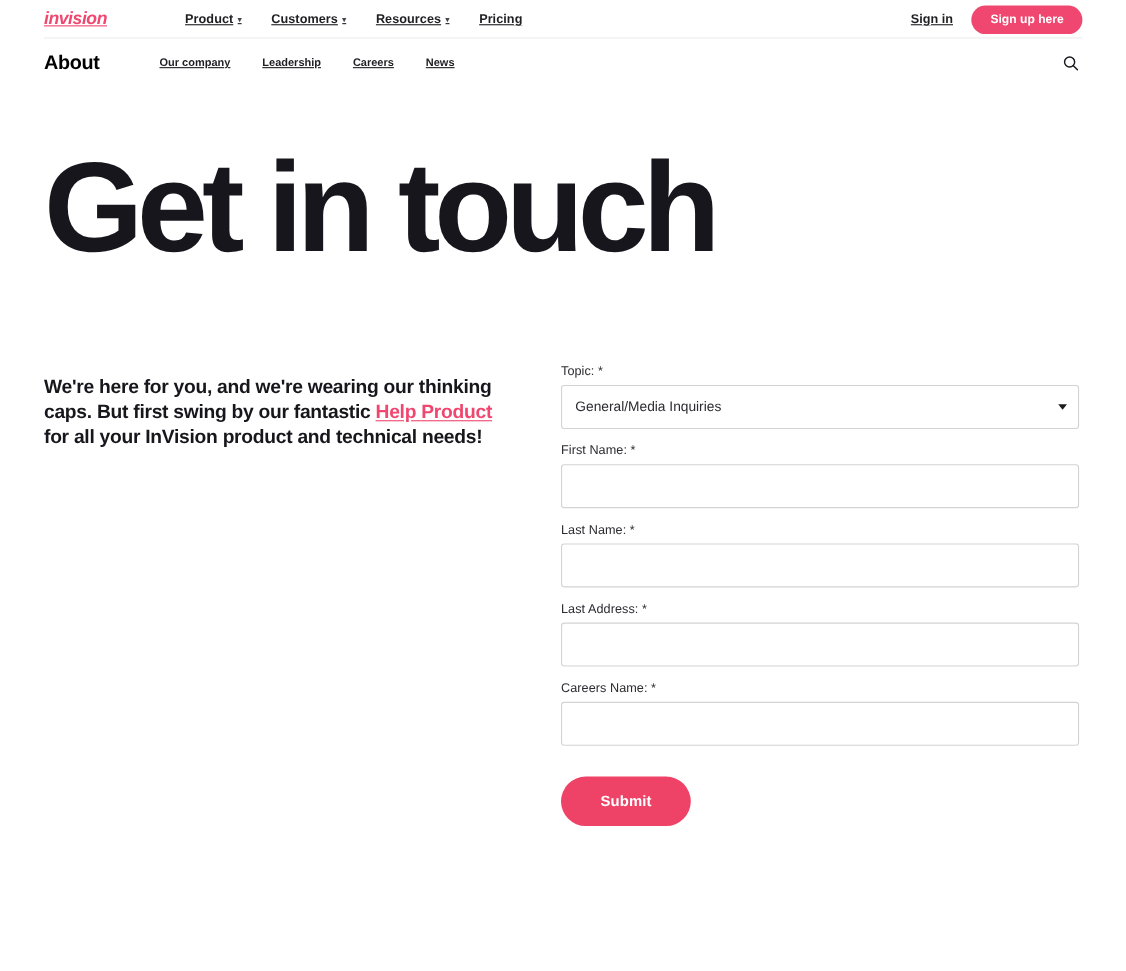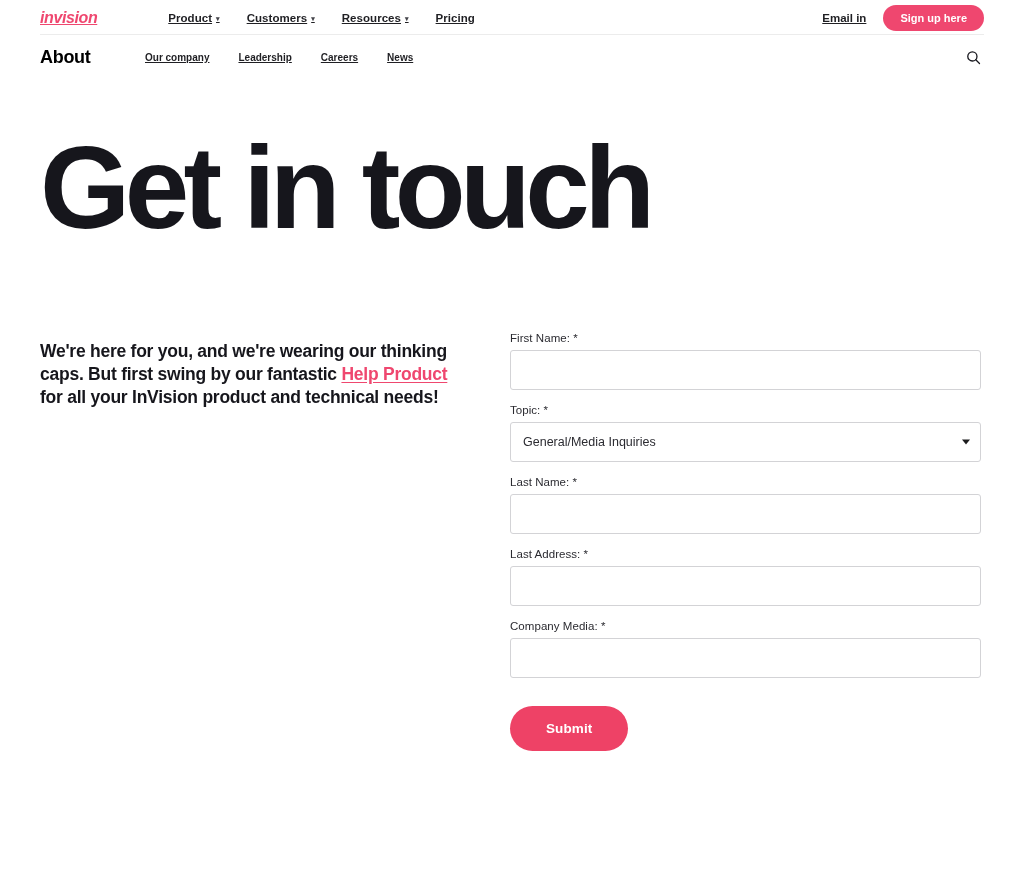--- a/index.html
+++ b/index.html
@@ -256,21 +256,21 @@
     <a class="topnav-link" href="#">
       <span>Resources</span>
       <span class="caret">▾</span>
     </a>
     <a class="topnav-link" href="#">
       <span>Pricing</span>
     </a>
   </nav>
 
   <div class="topnav-right">
-    <a class="signin" href="#">Email in</a>
+    <a class="signin" href="#">Sign in</a>
     <button class="signup-btn" style="background: rgb(239, 71, 111);">Sign up here</button>
   </div>
 </div>
 
 <div class="subnav">
   <div class="subnav-title">About</div>
   <nav class="subnav-links">
     <a class="subnav-link" href="#">Our company</a>
     <a class="subnav-link" href="#">Leadership</a>
     <a class="subnav-link" href="#">Careers</a>
@@ -291,58 +291,58 @@
 <div class="body-wrap">
 
   <div class="intro-col">
     <p class="intro-text"><span>We're here for you, and we're wearing our thinking caps. But first swing by our fantastic </span><a class="help-link" href="#" style="color: rgb(239, 71, 111);">Help Product</a><span> for all your InVision product and technical needs!</span></p>
   </div>
 
   <form class="form-col">
 
     <div class="field">
       <label class="field-label">
-        <span>First Name:</span>
-        <span class="req">*</span>
-      </label>
-      <input class="control" type="text" placeholder="" style="">
-    </div>
-
-    <div class="field">
-      <label class="field-label">
         <span>Topic:</span>
         <span class="req">*</span>
       </label>
       <div class="select-wrap">
         <select class="control">
           <option>General/Media Inquiries</option>
         </select>
         <span class="select-arrow"></span>
       </div>
     </div>
 
     <div class="field">
       <label class="field-label">
+        <span>First Name:</span>
+        <span class="req">*</span>
+      </label>
+      <input class="control" type="text" placeholder="" style="">
+    </div>
+
+    <div class="field">
+      <label class="field-label">
         <span>Last Name:</span>
         <span class="req">*</span>
       </label>
       <input class="control" type="text" placeholder="" style="">
     </div>
 
     <div class="field">
       <label class="field-label">
         <span>Last Address:</span>
         <span class="req">*</span>
       </label>
       <input class="control" type="text" placeholder="" style="">
     </div>
 
     <div class="field">
       <label class="field-label">
-        <span>Company Media:</span>
+        <span>Careers Name:</span>
         <span class="req">*</span>
       </label>
       <input class="control" type="text" placeholder="" style="">
     </div>
 
 
     <div class="submit-row">
       <button type="button" class="submit-btn" style="background: rgb(238, 66, 102);">Submit</button>
     </div>
 

